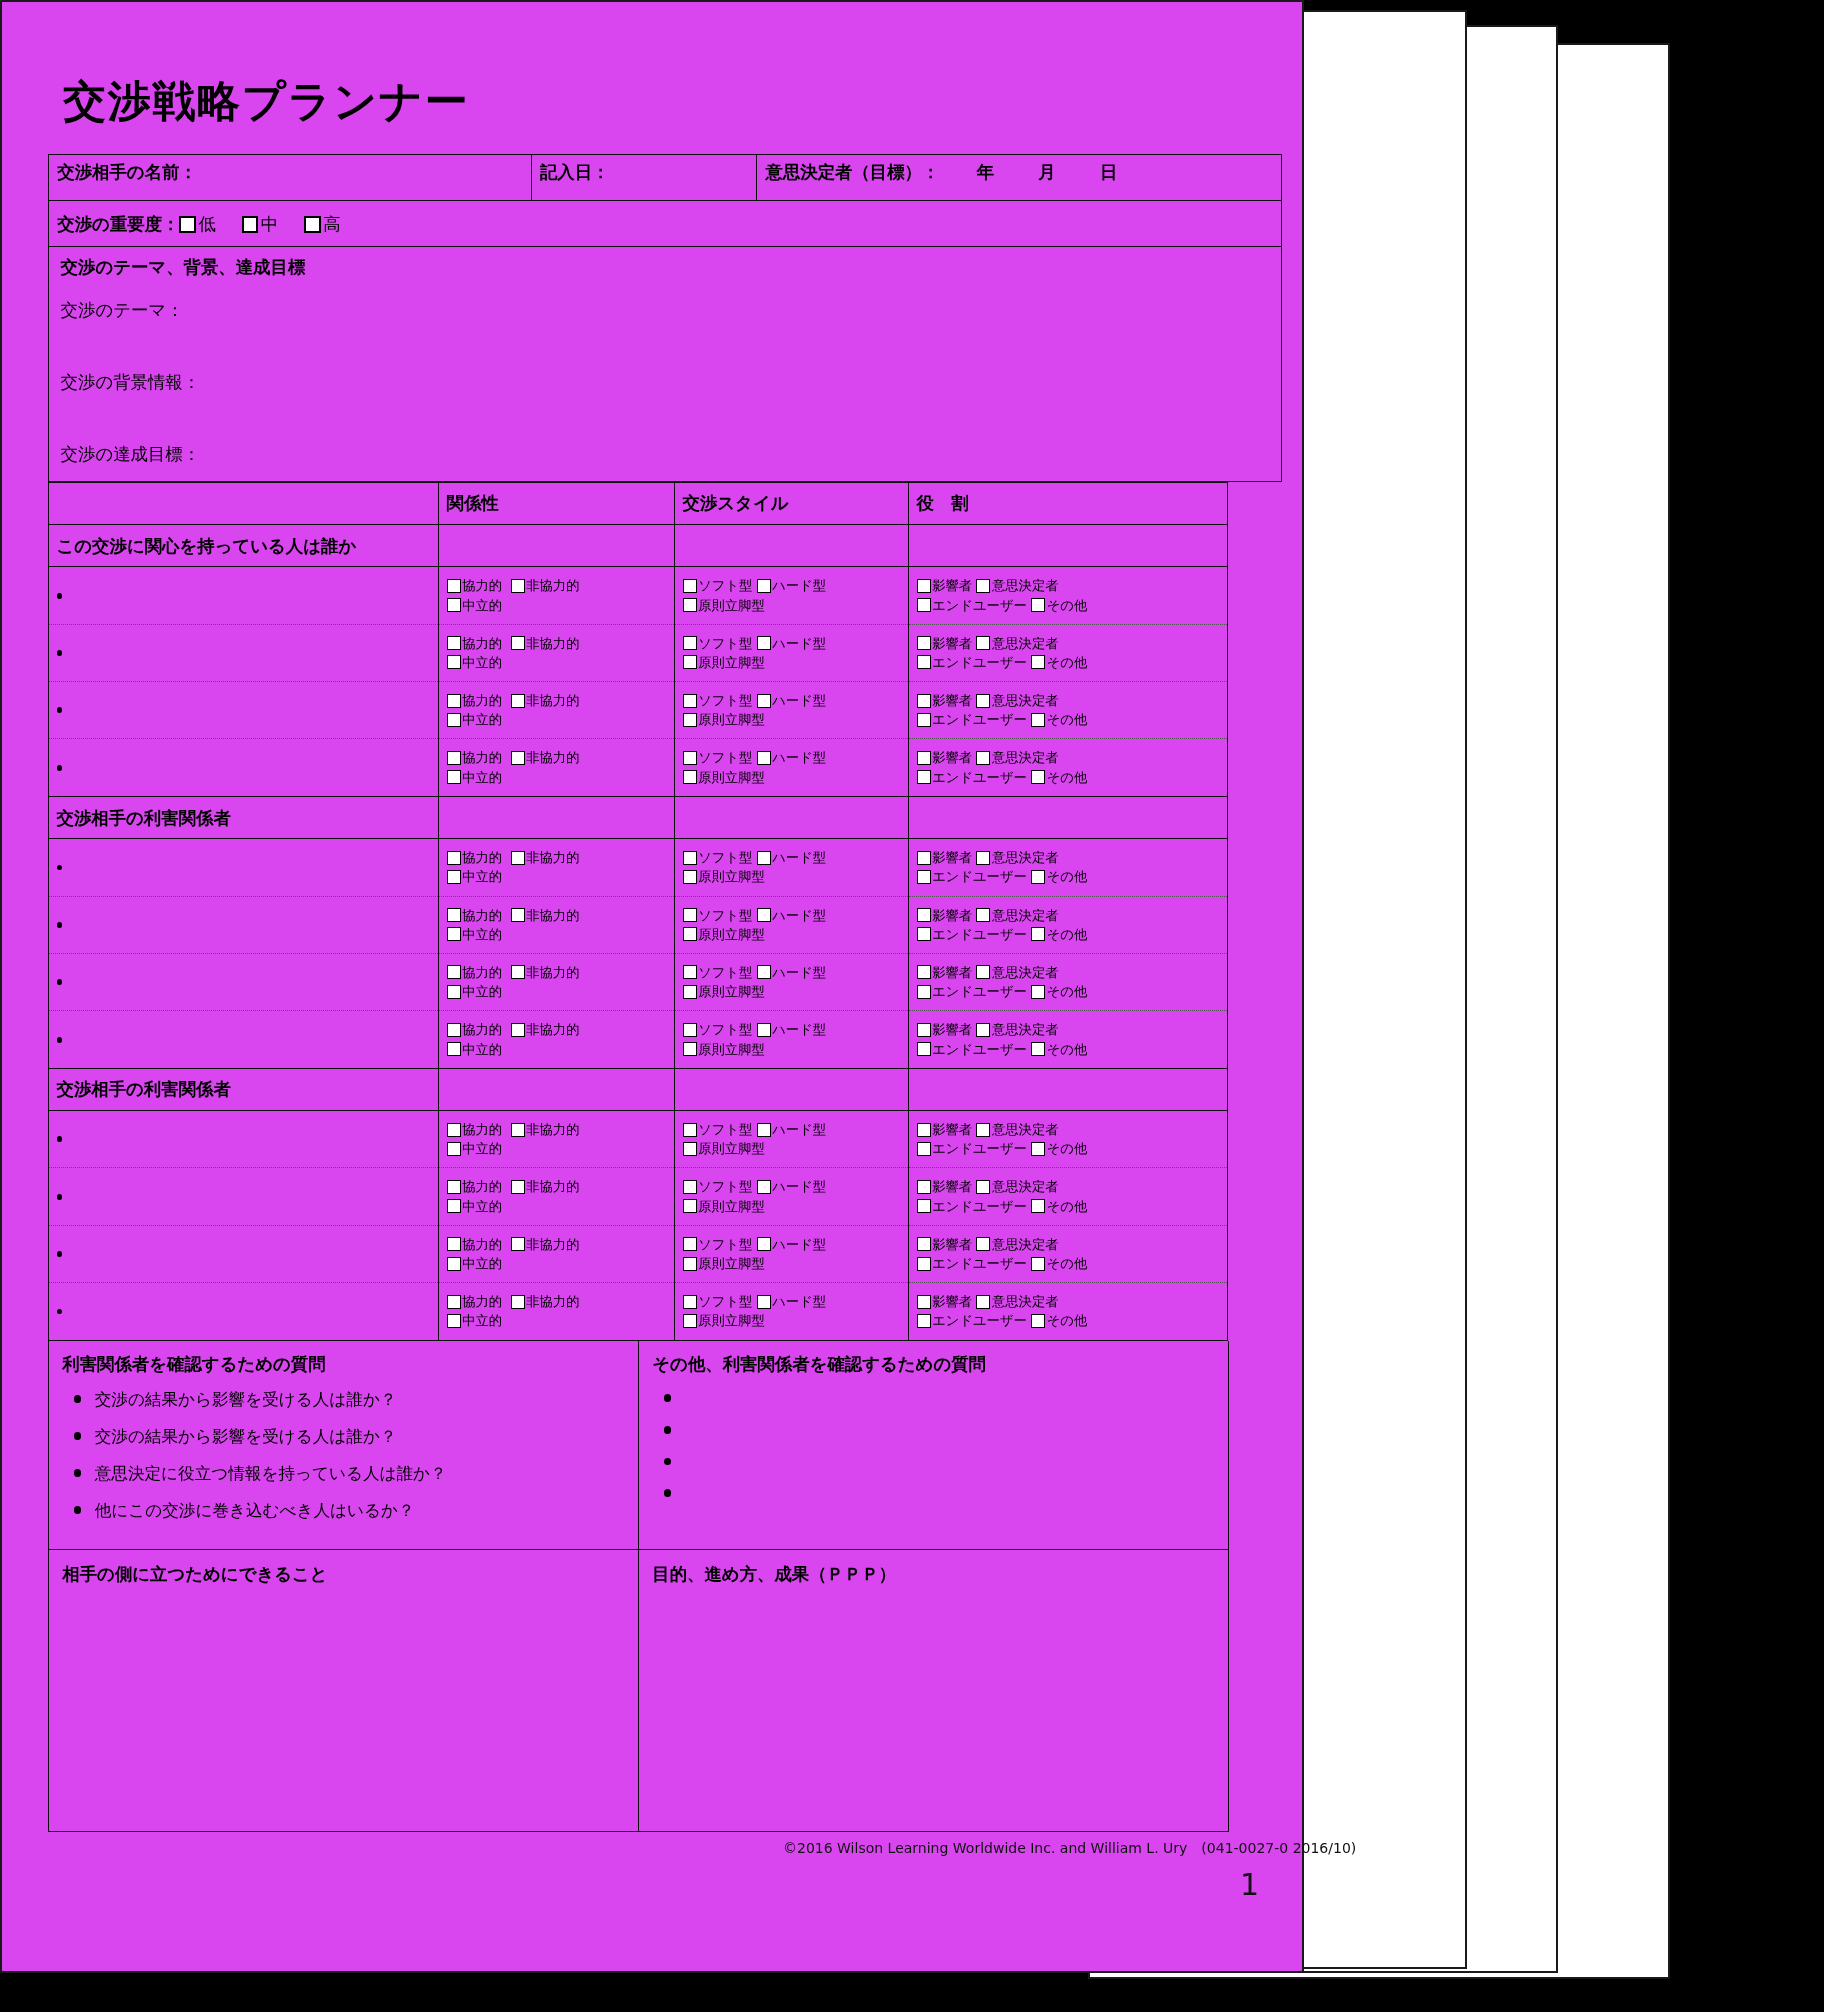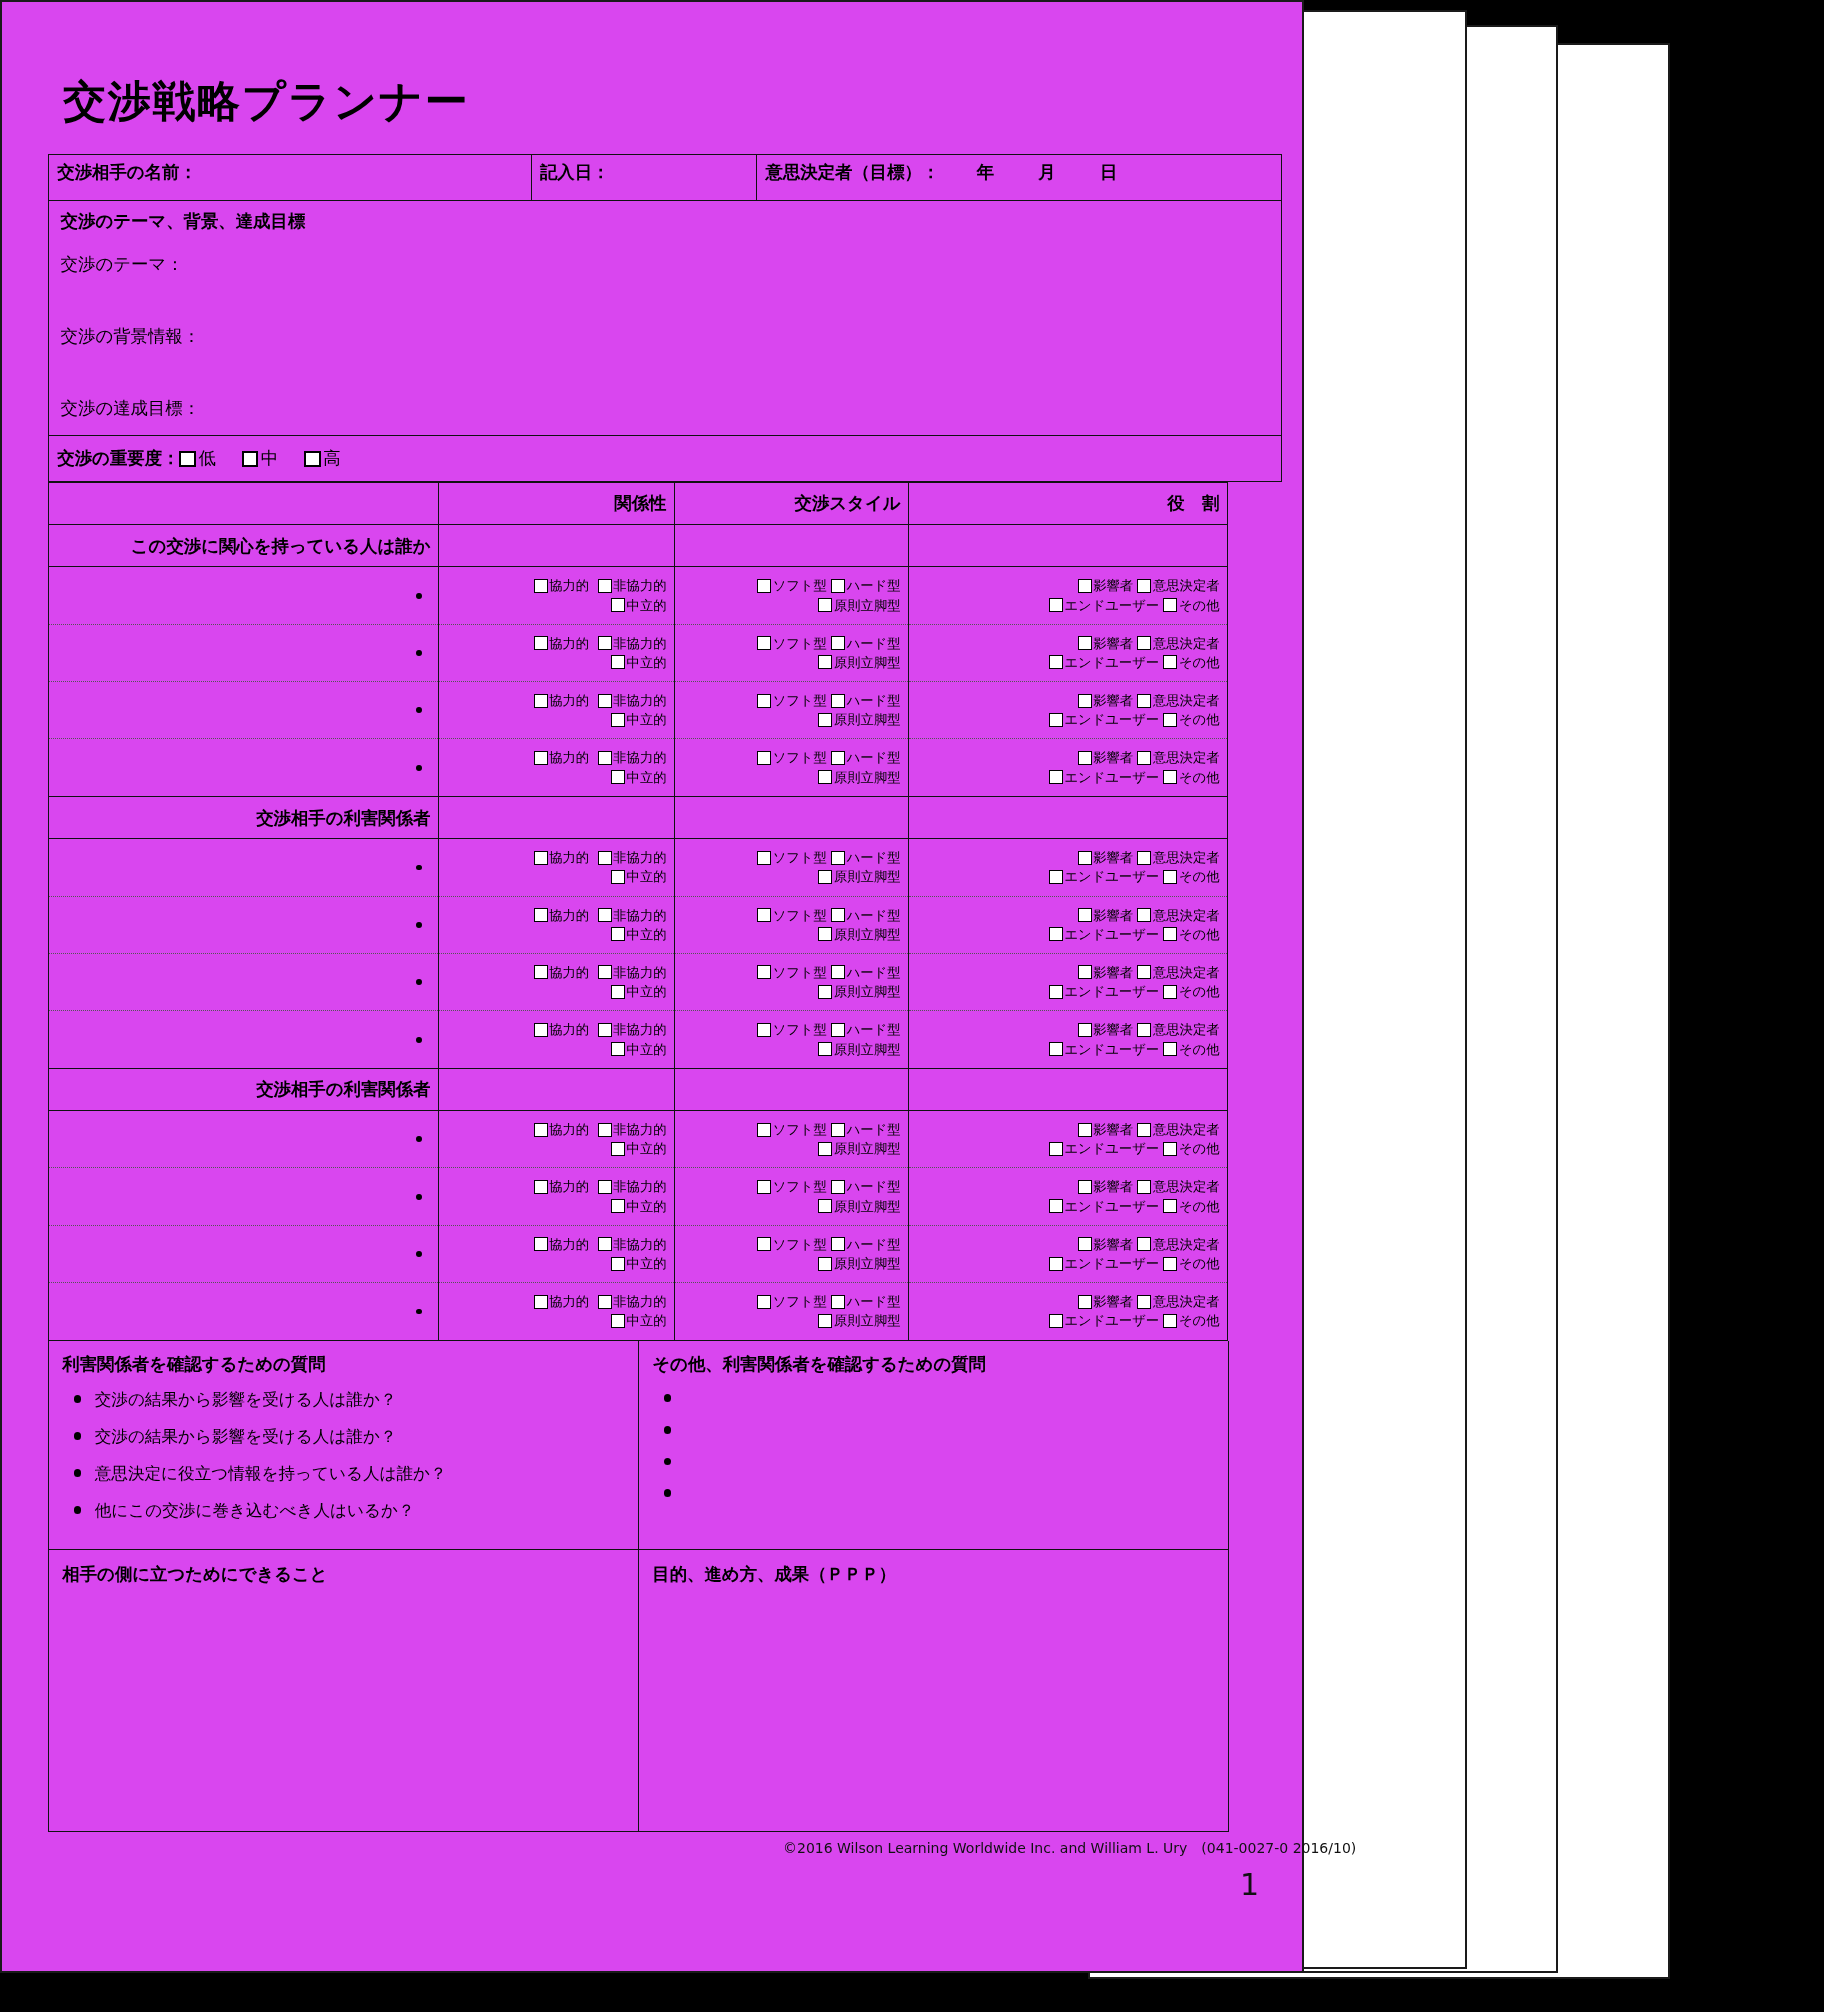--- a/index.html
+++ b/index.html
@@ -29,21 +29,21 @@
   .hdrrow td{height:35px;vertical-align:middle;margin-top:38px;}
 
   .cbx{display:inline-block;width:16.6px;height:16.6px;border:2.1px solid #000;
        background:#fff;vertical-align:-3.3px;margin-right:2.5px;box-sizing:border-box;}
   .cbx-sm{display:inline-block;width:14px;height:14px;border:1.7px solid #000;
        background:#fff;vertical-align:-2.5px;margin-right:1.7px;box-sizing:border-box;}
 
   .sect-band{margin-top:43px;width:1180px;box-sizing:border-box;background:#bdbdbd;
              border:1.7px solid #111;padding:10px 13.3px;font-size:28px;font-weight:bold;color:#000;}
 
-  table.people{border-collapse:collapse;width:1180px;table-layout:fixed;border-top:none;text-align:right;}
+  table.people{border-collapse:collapse;width:1180px;table-layout:fixed;border-top:none;}
   table.people td{border-left:1.7px solid #111;border-right:1.7px solid #111;padding:4.2px 7.5px;color:#000;}
   td.colhead{border-top:1.7px solid #111;border-bottom:1.7px solid #111;font-size:17.4px;font-weight:bold;height:33px;}
   td.grouphead{border-top:1.7px solid #111;border-bottom:0.8px solid #111;font-size:17.4px;font-weight:bold;height:33px;}
   td.grpblank{border-top:1.7px solid #111;border-bottom:0.8px solid #111;}
   td.namecell{border-bottom:0.8px dotted #555;height:48px;font-size:16.6px;padding-left:21.6px;}
   td.optcell{border-bottom:0.8px dotted #555;height:48px;font-size:13.3px;line-height:1.45;white-space:nowrap;}
   tr.lastrow td{border-bottom:1.7px solid #111;}
   .bull{display:inline-block;width:5.8px;height:5.8px;border-radius:50%;background:#000;
         vertical-align:2.5px;margin-right:8.3px;}
   .obul{display:inline-block;width:7.5px;height:7.5px;border-radius:50%;background:#000;
@@ -121,32 +121,32 @@
           <span class="lbl-b">記入日：</span>
         </td>
         <td style="width:507px;">
           <span class="lbl-b">意思決定者（目標）：</span>
           <span class="lbl-b" style="margin-left:33px;">年</span>
           <span class="lbl-b" style="margin-left:40px;">月</span>
           <span class="lbl-b" style="margin-left:40px;">日</span>
         </td>
       </tr>
       <tr>
+        <td colspan="3" style="height:35px;vertical-align:middle;">
+          <span class="lbl-b">交渉の重要度：</span><span class="cbx"></span><span class="lbl-n">低</span>
+          <span style="display:inline-block;width:21.6px;"></span><span class="cbx"></span><span class="lbl-n">中</span>
+          <span style="display:inline-block;width:21.6px;"></span><span class="cbx"></span><span class="lbl-n">高</span>
+        </td>
+      </tr>
+      <tr>
         <td colspan="3" style="padding:8.3px 11.6px 15px 11.6px;">
           <div class="lbl-b" style="margin-bottom:18.3px;">交渉のテーマ、背景、達成目標</div>
           <div class="lbl-n" style="margin-bottom:48px;">交渉のテーマ：</div>
           <div class="lbl-n" style="margin-bottom:48px;">交渉の背景情報：</div>
           <div class="lbl-n">交渉の達成目標：</div>
-        </td>
-      </tr>
-      <tr>
-        <td colspan="3" style="height:35px;vertical-align:middle;">
-          <span class="lbl-b">交渉の重要度：</span><span class="cbx"></span><span class="lbl-n">低</span>
-          <span style="display:inline-block;width:21.6px;"></span><span class="cbx"></span><span class="lbl-n">中</span>
-          <span style="display:inline-block;width:21.6px;"></span><span class="cbx"></span><span class="lbl-n">高</span>
         </td>
       </tr>
     </tbody>
       </table>
 
 
     <table class="people">
       <colgroup>
         <col style="width:390px;">
           <col style="width:236px;">

